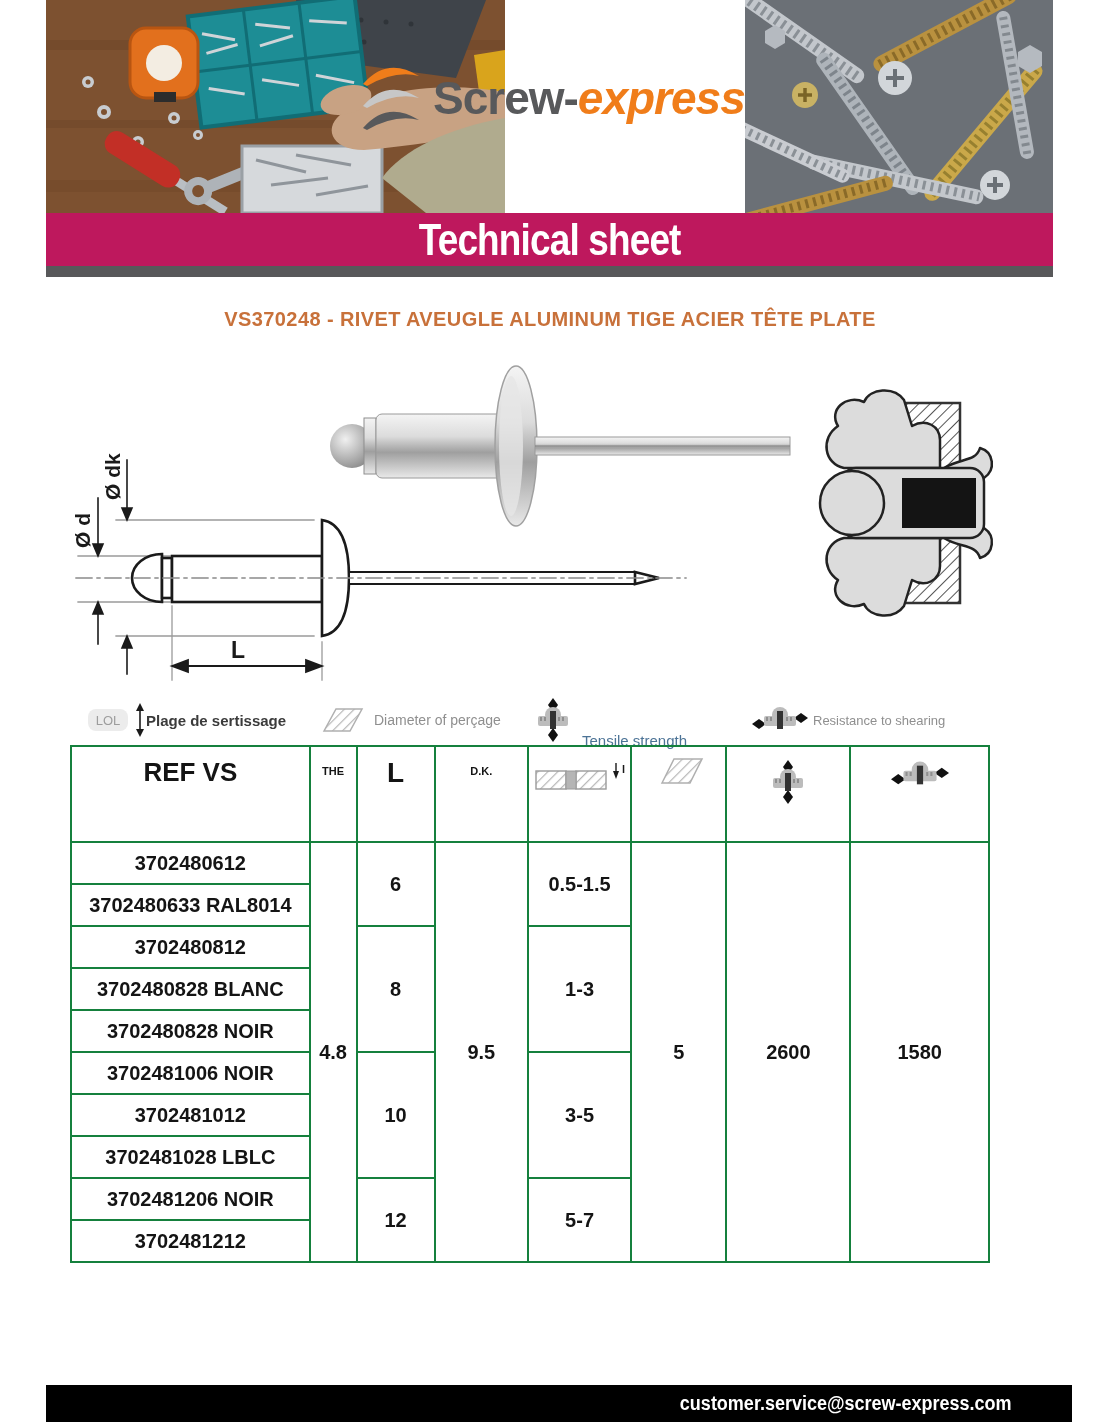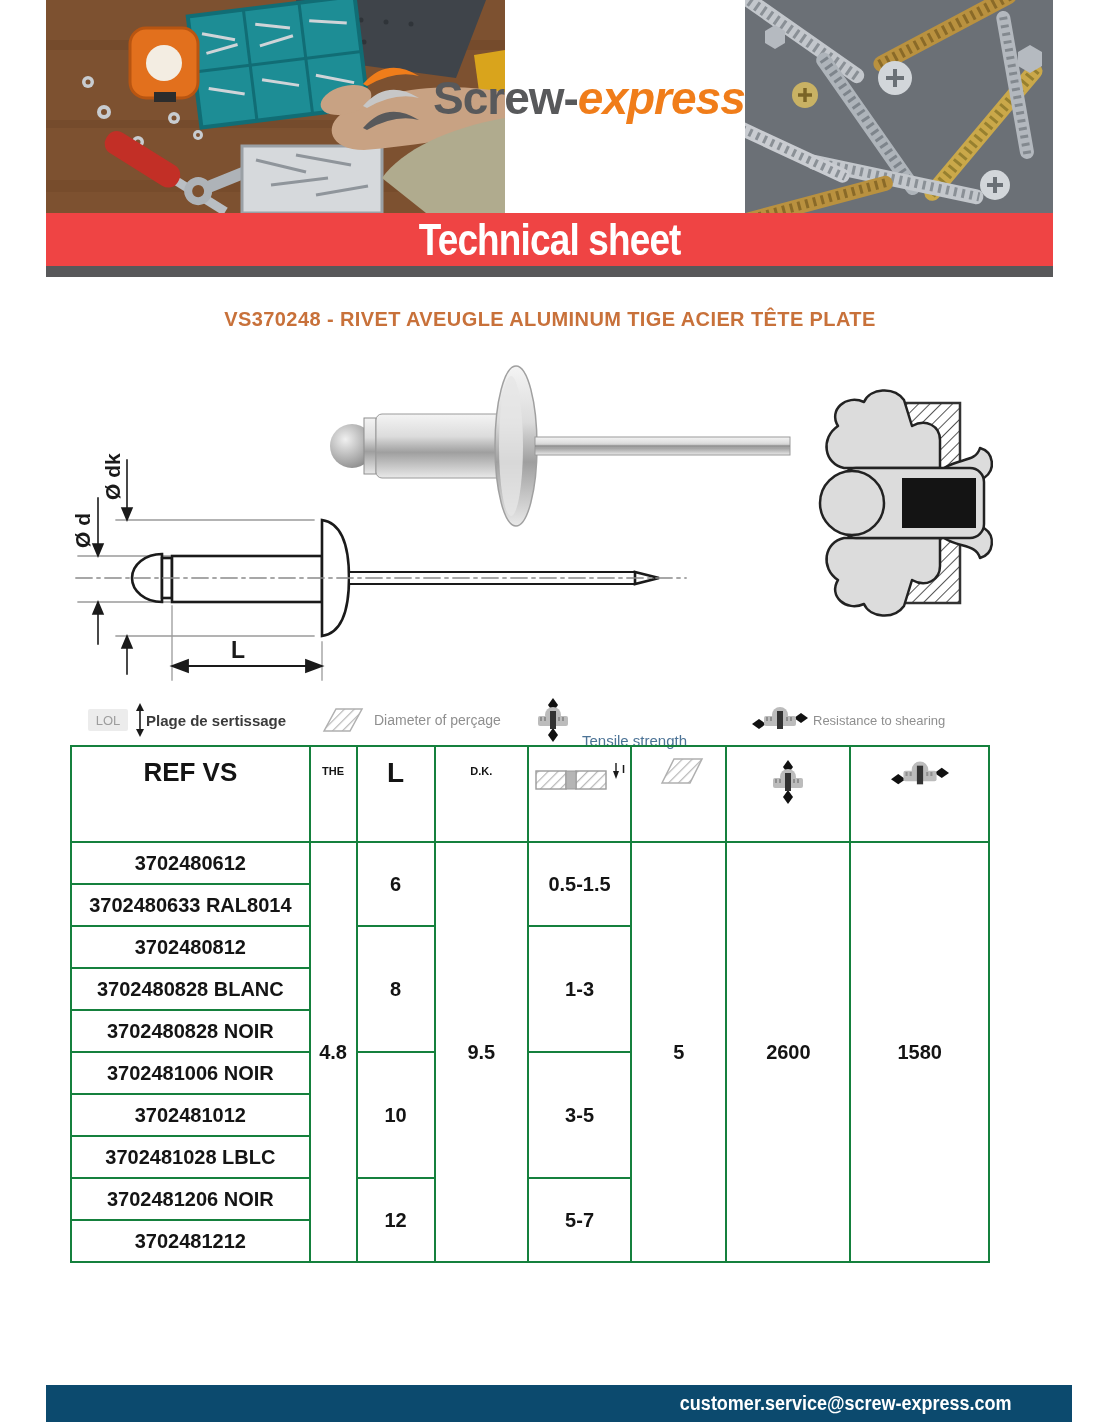--- a/index.html
+++ b/index.html
@@ -9,58 +9,58 @@
   
   .header{position:absolute;left:46px;top:0;width:1007px;height:213px;background:#fff;}
   .photo-left{position:absolute;left:0;top:0;width:459px;height:213px;display:block;}
   .photo-right{position:absolute;right:0;top:0;width:308px;height:213px;display:block;}
   .logo{position:absolute;left:315px;top:58px;width:390px;height:80px;display:flex;align-items:center;}
   .logo-swoosh{width:62px;height:72px;margin-right:10px;flex:none;}
   .logo-text{font-size:46px;font-weight:bold;letter-spacing:-1px;white-space:nowrap;}
   .logo-dark{color:#58595b;}
   .logo-orange{color:#f07d1a;font-style:italic;}
 
-  .banner{position:absolute;left:46px;top:213px;width:1007px;height:53px;background:#ef4444;
+  .banner{position:absolute;left:46px;top:213px;width:1007px;height:53px;background:#be185d;
           display:flex;align-items:center;justify-content:center;}
   .banner span{display:inline-block;color:#ffffff;font-weight:bold;font-size:45px;
                transform:scaleX(.82);letter-spacing:-1px;}
   .gray-strip{position:absolute;left:46px;top:266px;width:1007px;height:11px;background:#58585a;}
 
   
   .title{position:absolute;left:0;top:308px;width:1100px;text-align:center;
          font-size:20px;font-weight:bold;color:#c8713a;letter-spacing:.4px;}
 
   
   .illustration{position:absolute;left:46px;top:348px;width:1008px;height:348px;display:block;}
 
   
   .legend{position:absolute;left:88px;top:698px;width:940px;height:44px;}
   .legend-item{position:absolute;top:0;height:44px;display:flex;align-items:center;}
   .li1{left:0;} .li2{left:228px;} .li3{left:448px;} .li4{left:664px;}
   .lol-box{width:40px;height:22px;background:#ececec;color:#9d9d9d;font-size:13px;
-           display:flex;align-items:center;justify-content:center;border-radius:2px;margin-right:6px;}
+           display:flex;align-items:center;justify-content:center;border-radius:8px;margin-right:6px;}
   .legend-label-dark{font-size:15px;font-weight:bold;color:#3b3b3b;white-space:nowrap;}
   .legend-label-gray{font-size:14px;color:#8f8f8f;margin-left:10px;white-space:nowrap;}
   .legend-label-blue{font-size:15px;color:#4c7396;margin-left:12px;white-space:nowrap;margin-top:40px;}
   .legend-label-gray-sm{font-size:13px;color:#8f8f8f;margin-left:5px;white-space:nowrap;}
 
   
   .spec-table{position:absolute;left:70px;top:745px;width:920px;border-collapse:collapse;
               table-layout:fixed;}
   .spec-table th,.spec-table td{border:2px solid #15803d;text-align:center;padding:0;}
   .spec-table th{height:76px;vertical-align:top;padding-top:10px;}
   .spec-table td{height:40px;font-weight:bold;font-size:20px;}
   .th-ref{font-size:26px;font-weight:bold;}
   .th-small{font-size:11px;font-weight:bold;padding-top:18px !important;}
   .th-l{font-size:28px;font-weight:bold;}
   .cell-num{font-size:20px;}
 
   
   .note{position:absolute;left:118px;top:1272px;font-size:19px;color:#202020;}
-  .footer-bar{position:absolute;left:46px;top:1385px;width:1026px;height:37px;background:#0c4a6e;
+  .footer-bar{position:absolute;left:46px;top:1385px;width:1026px;height:37px;background:#000000;
               display:flex;align-items:center;justify-content:flex-end;}
   .footer-bar span{color:#ffffff;font-weight:bold;font-size:20px;margin-right:60px;
                    transform:scaleX(.9);transform-origin:right center;}
 
   .hidden-defs{position:absolute;width:0;height:0;}
 </style>
 </head>
 <body>
 
 <svg class="hidden-defs" aria-hidden="true">

